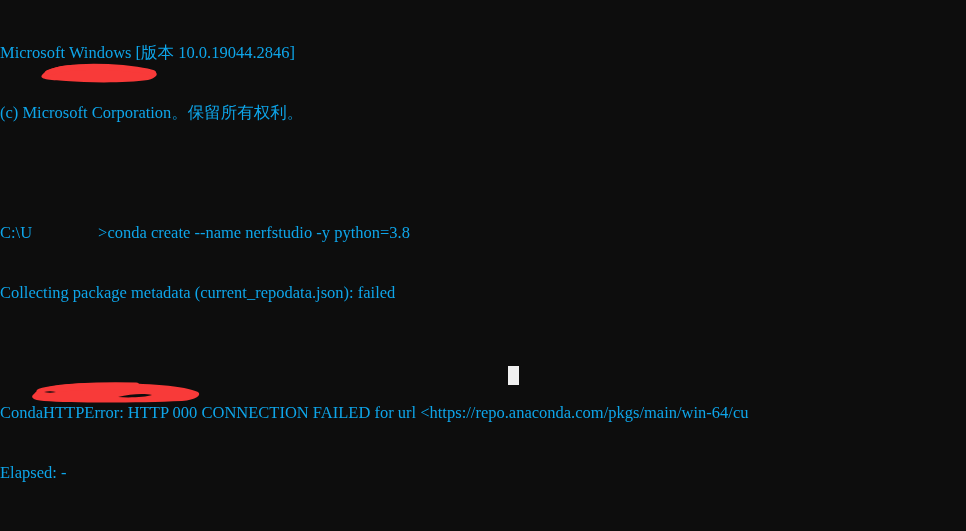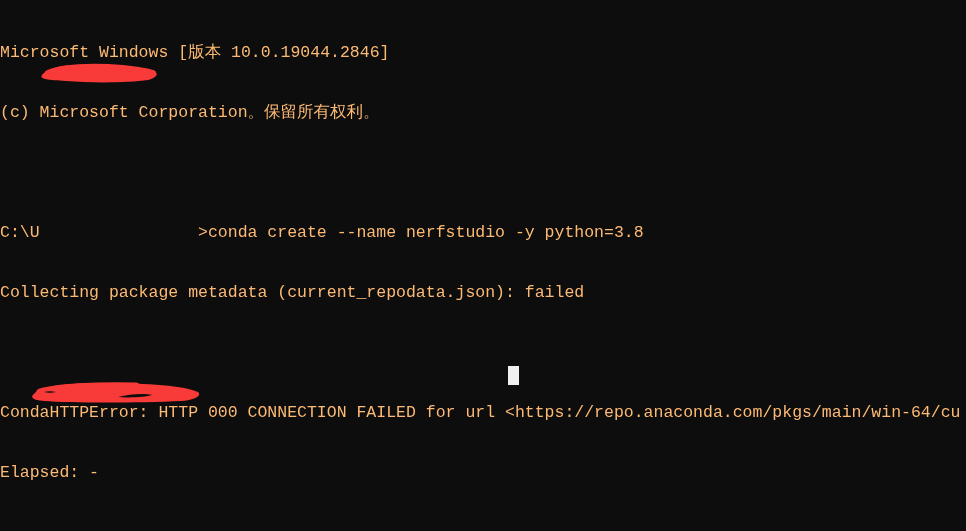--- a/index.html
+++ b/index.html
@@ -6,24 +6,24 @@
     margin: 0;
     padding: 0;
     background: #0d0d0d;
   }
   #terminal {
     position: relative;
     width: 966px;
     height: 531px;
     background: #0d0d0d;
     overflow: hidden;
-    font-family: Liberation Mono, monospace;
+    font-family: Liberation Serif, serif;
     font-size: 16.5px;
     line-height: 20px;
-    color: #fdba74;
+    color: #0ea5e9;
     letter-spacing: 0px;
   }
   #console-lines {
     position: absolute;
     top: 3px;
     left: 0;
     width: 1400px;
     white-space: pre;
   }
   .line {

